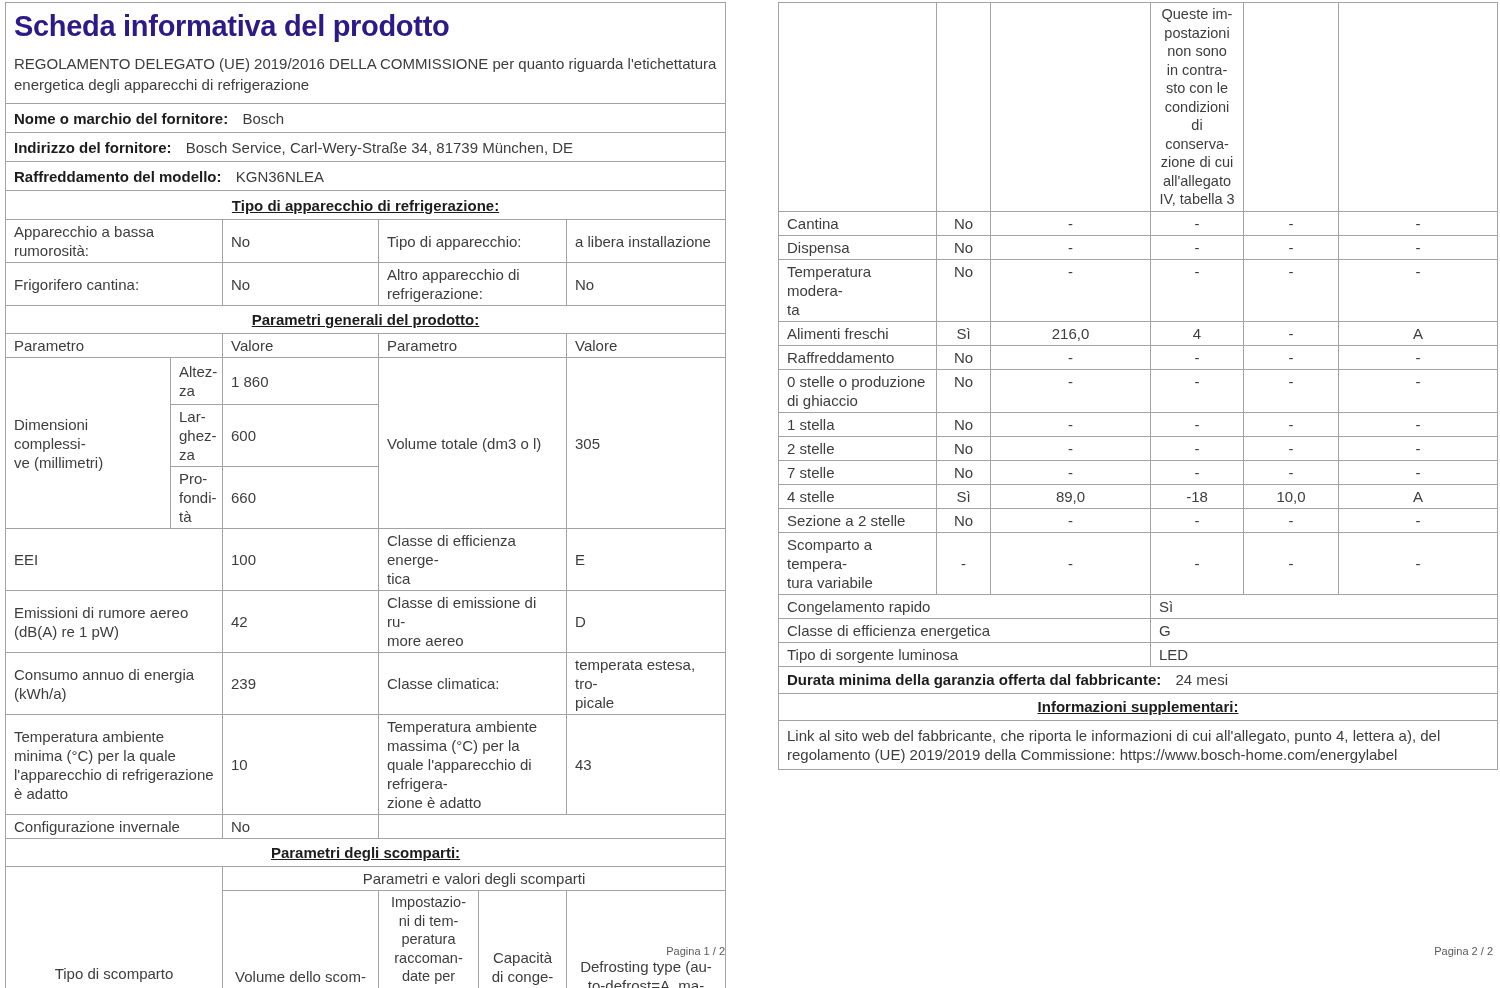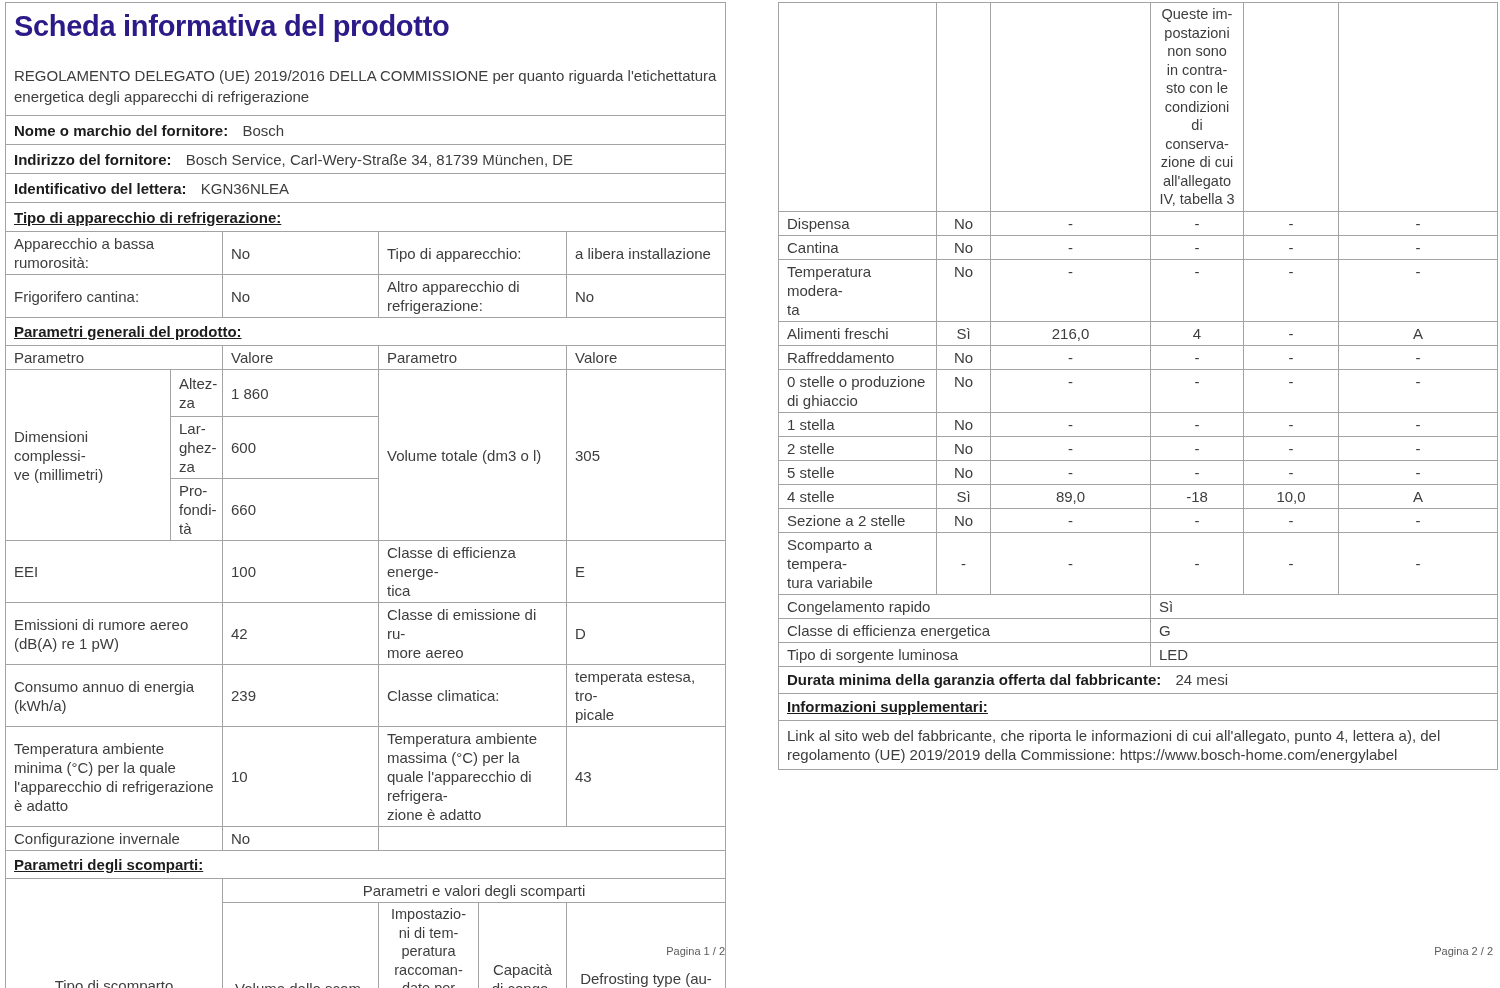--- a/index.html
+++ b/index.html
@@ -10,31 +10,31 @@
   }
   .page{position:absolute;top:2px;}
   #page1{left:5px;width:720px;}
   #page2{left:778px;width:719px;}
   table{border-collapse:collapse;table-layout:fixed;width:100%;}
   td{
     border:1px solid var(--border,#a3a3a3);
     padding:2px 8px;font-size:15px;line-height:19px;
     vertical-align:middle;overflow:hidden;color:var(--text,#3d3d3d);
   }
-  .b{font-weight:bold;color:#1c1c1c;}
+  .b{font-weight:bold;color:#1c1c1c;text-align:center;}
   td.b{font-weight:bold;color:#1c1c1c;text-decoration:underline;}
   .c{text-align:center;}
   .pre{white-space:pre-line;}
   .val-gap{margin-left:10px;font-weight:normal;color:var(--text,#3d3d3d);}
   .title-cell{padding:6px 8px 8px 8px;}
   .doc-title{
     color:var(--title,#2b1a87);font-size:29px;font-weight:bold;
     letter-spacing:-0.3px;line-height:34px;display:block;
   }
-  .doc-subtitle{display:block;margin-top:22px;font-size:15px;line-height:21px;}
+  .doc-subtitle{display:block;margin-top:10px;font-size:15px;line-height:21px;}
   .note{font-size:14.5px;line-height:18.5px;margin-left:20px;}
   .tight{font-size:14.5px;line-height:18.5px;}
   .footer{
     position:absolute;top:945px;font-size:11px;color:#5a5a5a;text-align:right;
   }
   #footer1{left:5px;width:720px;}
   #footer2{left:778px;width:715px;}
 </style>
 </head>
 <body>
@@ -63,21 +63,21 @@
       </td>
     </tr>
     <tr style="height:29px">
       <td colspan="6">
         <span class="b">Indirizzo del fornitore:</span>
         <span class="val-gap">Bosch Service, Carl-Wery-Straße 34, 81739 München, DE</span>
       </td>
     </tr>
     <tr style="height:29px">
       <td colspan="6">
-        <span class="b">Identificativo del lettera:</span>
+        <span class="b">Raffreddamento del modello:</span>
         <span class="val-gap">KGN36NLEA</span>
       </td>
     </tr>
     <tr style="height:29px">
       <td colspan="6" class="b">Tipo di apparecchio di refrigerazione:</td>
     </tr>
     <tr style="height:40px">
       <td colspan="2">Apparecchio a bassa rumorosità:</td>
       <td>No</td>
       <td colspan="2">Tipo di apparecchio:</td>
@@ -207,29 +207,29 @@
 sto con le
 condizioni
 di conserva-
 zione di cui
 all'allegato
 IV, tabella 3</td>
       <td></td>
       <td></td>
     </tr>
     <tr style="height:22px">
+      <td>Cantina</td>
+      <td class="c">No</td>
+      <td class="c">-</td>
+      <td class="c">-</td>
+      <td class="c">-</td>
+      <td class="c">-</td>
+    </tr>
+    <tr style="height:22px">
       <td>Dispensa</td>
-      <td class="c">No</td>
-      <td class="c">-</td>
-      <td class="c">-</td>
-      <td class="c">-</td>
-      <td class="c">-</td>
-    </tr>
-    <tr style="height:22px">
-      <td>Cantina</td>
       <td class="c">No</td>
       <td class="c">-</td>
       <td class="c">-</td>
       <td class="c">-</td>
       <td class="c">-</td>
     </tr>
     <tr style="height:41px">
       <td class="pre">Temperatura modera-
 ta</td>
       <td class="c" style="vertical-align:top">No</td>
@@ -272,21 +272,21 @@
     </tr>
     <tr style="height:22px">
       <td>2 stelle</td>
       <td class="c">No</td>
       <td class="c">-</td>
       <td class="c">-</td>
       <td class="c">-</td>
       <td class="c">-</td>
     </tr>
     <tr style="height:22px">
-      <td>5 stelle</td>
+      <td>7 stelle</td>
       <td class="c">No</td>
       <td class="c">-</td>
       <td class="c">-</td>
       <td class="c">-</td>
       <td class="c">-</td>
     </tr>
     <tr style="height:22px">
       <td>4 stelle</td>
       <td class="c">Sì</td>
       <td class="c">89,0</td>

